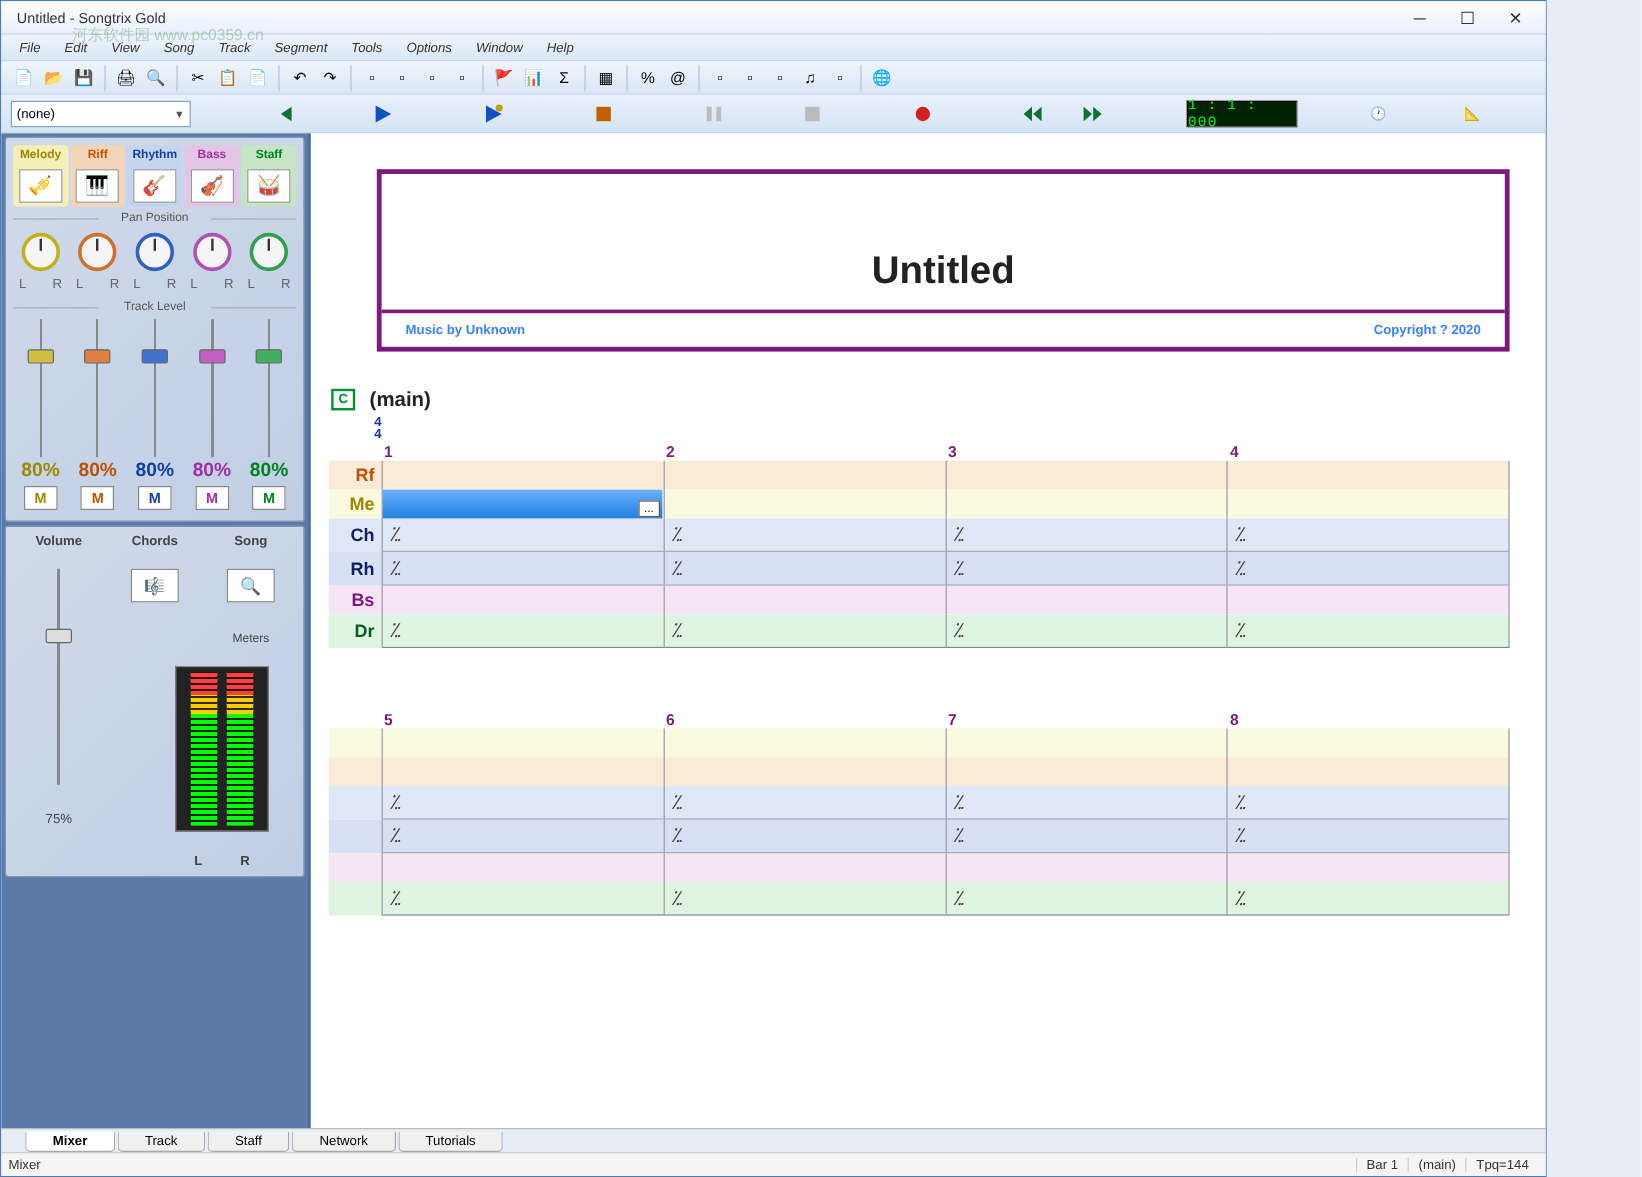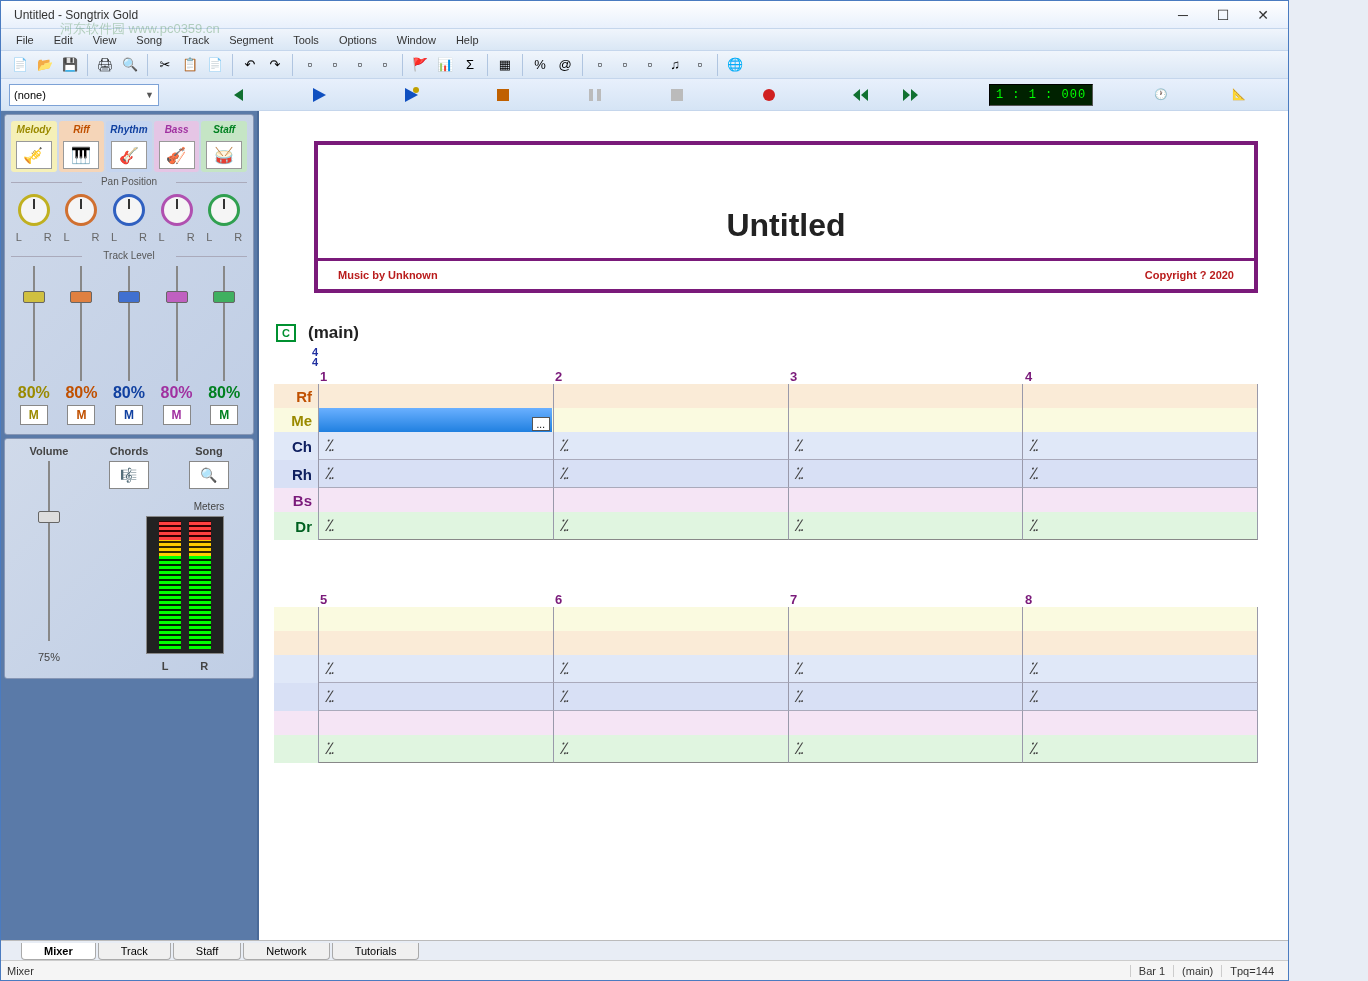--- a/index.html
+++ b/index.html
@@ -8,49 +8,49 @@
 .window { width: 100%; height: 100%; display: flex; flex-direction: column; border: 1px solid #4a7bc0; }
 
 
 .titlebar { height: 28px; background: linear-gradient(#ffffff, #e8f0fc); display: flex; align-items: center; padding: 0 5px; border-bottom: 1px solid #c5d6ec; }
 .titlebar .title { flex: 1; font-size: 12px; color: #333; padding-left: 8px; }
 .titlebar .watermark { position: absolute; left: 60px; top: 20px; color: rgba(0,100,0,0.25); font-size: 13px; font-family: Arial; pointer-events: none; }
 .tb-btn { width: 40px; height: 22px; display: flex; align-items: center; justify-content: center; font-size: 14px; background: transparent; color: #333; }
 
 
 .menubar { height: 22px; background: linear-gradient(#f0f5fc, #dae7f5); display: flex; align-items: center; padding: 0 5px; border-bottom: 1px solid #c5d6ec; }
-.menu-item { padding: 3px 10px; color: #333; cursor: pointer; }
+.menu-item { padding: 3px 10px; color: #333; cursor: pointer; font-style: italic; }
 
 
 .toolbar { height: 28px; background: linear-gradient(#f0f5fc, #dae7f5); display: flex; align-items: center; padding: 0 8px; border-bottom: 1px solid #c5d6ec; gap: 3px; }
 .tbtn { width: 22px; height: 22px; display: flex; align-items: center; justify-content: center; border: 1px solid transparent; cursor: pointer; font-size: 13px; }
 .tsep { width: 1px; height: 22px; background: #b0c5e0; margin: 0 3px; }
 
 
 .transport-bar { height: 32px; background: linear-gradient(#e8f0fc, #d5e4f5); display: flex; align-items: center; padding: 0 8px; border-bottom: 1px solid #c5d6ec; gap: 22px; }
 .combo { height: 22px; width: 150px; border: 1px solid #7da2d6; background: #fff; display: flex; align-items: center; padding: 0 4px; font-size: 12px; }
 .combo .arrow { margin-left: auto; font-size: 9px; color: #555; }
 .trbtn { width: 28px; height: 24px; display: flex; align-items: center; justify-content: center; cursor: pointer; }
-.time-display { width: 104px; height: 22px; background: #002200; border: 1px inset #555; color: #00ff00; font-family: 'Courier New', monospace; font-size: 12px; display: flex; align-items: center; justify-content: center; letter-spacing: 1px; }
+.time-display { width: 92px; height: 22px; background: #002200; border: 1px inset #555; color: #00ff00; font-family: 'Courier New', monospace; font-size: 12px; display: flex; align-items: center; justify-content: center; letter-spacing: 1px; }
 
 
 .content { flex: 1; display: flex; overflow: hidden; }
 
 
 .sidebar { width: 258px; background: #5a7aa8; display: flex; flex-direction: column; padding: 3px; gap: 3px; border-right: 2px solid #4a6a98; }
 .panel { background: linear-gradient(135deg, #d0daea, #c0cee5); border: 1px solid #8696b5; border-radius: 3px; padding: 6px; }
 
 .track-cols { display: flex; gap: 2px; margin-top: 62px; }
 .track-col { flex: 1; display: flex; flex-direction: column; align-items: center; gap: 3px; border-radius: 3px; padding: 3px 1px; }
 .track-col.melody { background: #f5f0b8; }
 .track-col.riff { background: #f5d5b8; }
 .track-col.rhythm { background: #c5d5f0; }
 .track-col.bass { background: #e5c5e5; }
 .track-col.drums { background: #c5e5c5; }
-.col-label { font-size: 10px; font-weight: bold; height: 14px; font-style: italic; }
+.col-label { font-size: 10px; font-weight: bold; height: 14px; }
 .melody .col-label { color: #9a8a00; }
 .riff .col-label { color: #c05000; }
 .rhythm .col-label { color: #1040a0; }
 .bass .col-label { color: #a030a0; }
 .drums .col-label { color: #008020; }
 .instr-btn { width: 36px; height: 28px; background: #fff; border: 1px solid #999; display: flex; align-items: center; justify-content: center; font-size: 16px; }
 
 .section-label { text-align: center; font-size: 10px; color: #555; margin: 4px 0 2px 0; position: relative; }
 .section-label::before, .section-label::after { content: ''; position: absolute; top: 50%; width: 30%; height: 1px; background: #aab; }
 .section-label::before { left: 0; }
@@ -81,39 +81,39 @@
 .drums .pct { color: #008020; }
 
 .mute-btn { width: 28px; height: 20px; background: #fff; border: 1px solid #888; font-weight: bold; font-size: 12px; display: flex; align-items: center; justify-content: center; }
 .melody .mute-btn { color: #9a8a00; }
 .riff .mute-btn { color: #c05000; }
 .rhythm .mute-btn { color: #1040a0; }
 .bass .mute-btn { color: #a030a0; }
 .drums .mute-btn { color: #008020; }
 
 .panel2-row { display: flex; gap: 4px; }
-.p2-col { flex: 1; display: flex; flex-direction: column; align-items: center; gap: 4px; }
+.p2-col { flex: 1; display: flex; flex-direction: column; align-items: center; gap: 17px; }
 .p2-label { font-size: 11px; font-weight: bold; color: #444; }
 .p2-col.tempo .p2-label { color: #008060; }
 .p2-btn { width: 40px; height: 28px; background: #fff; border: 1px solid #888; display: flex; align-items: center; justify-content: center; font-size: 14px; }
 .vfader { width: 40px; height: 160px; position: relative; background: linear-gradient(90deg, transparent 47%, #888 47%, #888 53%, transparent 53%); }
 .vfader-handle { position: absolute; left: 9px; width: 22px; height: 12px; background: #ddd; border: 1px solid #666; border-radius: 2px; }
 .meters-box { width: 78px; height: 138px; border: 1px solid #888; background: #222; display: flex; justify-content: center; gap: 8px; padding: 4px; }
 .meter { width: 22px; height: 100%; background: repeating-linear-gradient(0deg, #00ff00 0, #00ff00 3px, #002200 3px, #002200 5px); position: relative; }
 .meter::before { content:''; position:absolute; top:0; left:0; right:0; height:15%; background: repeating-linear-gradient(0deg, #ff4040 0, #ff4040 3px, #330000 3px, #330000 5px); }
 .meter::after { content:''; position:absolute; top:15%; left:0; right:0; height:12%; background: repeating-linear-gradient(0deg, #ffcc00 0, #ffcc00 3px, #332800 3px, #332800 5px); }
 .meter-lr { display: flex; justify-content: space-around; font-size: 10px; font-weight: bold; color: #444; margin-top: 2px; }
 .val-row { font-size: 11px; color: #444; margin-top: 6px; }
 .tempo .val-row { color: #008060; }
 
 
 .workspace { flex: 1; background: #fff; overflow: auto; padding: 30px 30px 30px 15px; }
 .song-header { border: 4px solid #7a1a7a; margin: 0 0 0 40px; }
 .song-title { text-align: center; font-size: 32px; font-weight: bold; color: #222; padding: 14px 0; border-bottom: 3px solid #7a1a7a; font-family: Verdana, sans-serif; margin-top: 48px; }
-.song-meta { display: flex; padding: 8px 20px; font-size: 17px; font-weight: bold; color: #b91c1c; font-family: Verdana, sans-serif; }
+.song-meta { display: flex; padding: 8px 20px; font-size: 17px; font-weight: bold; color: #3b82f6; font-family: Verdana, sans-serif; }
 .song-meta .by { }
 .song-meta .cr { margin-left: auto; padding-left: 26px; }
 
 .section-row { display: flex; align-items: center; margin-top: 30px; }
 .chord-badge { width: 20px; height: 18px; border: 2px solid #009030; color: #009030; font-weight: bold; display: flex; align-items: center; justify-content: center; font-size: 11px; margin-left: 2px; }
 .section-name { font-size: 17px; font-weight: bold; color: #222; margin-left: 12px; }
 .timesig { text-align: right; font-size: 11px; font-weight: bold; color: #2030a0; line-height: 10px; margin-top: 4px; width: 44px; }
 
 .grid-wrap { margin-left: 0; margin-top: 2px; }
 .bar-row { display: flex; }

